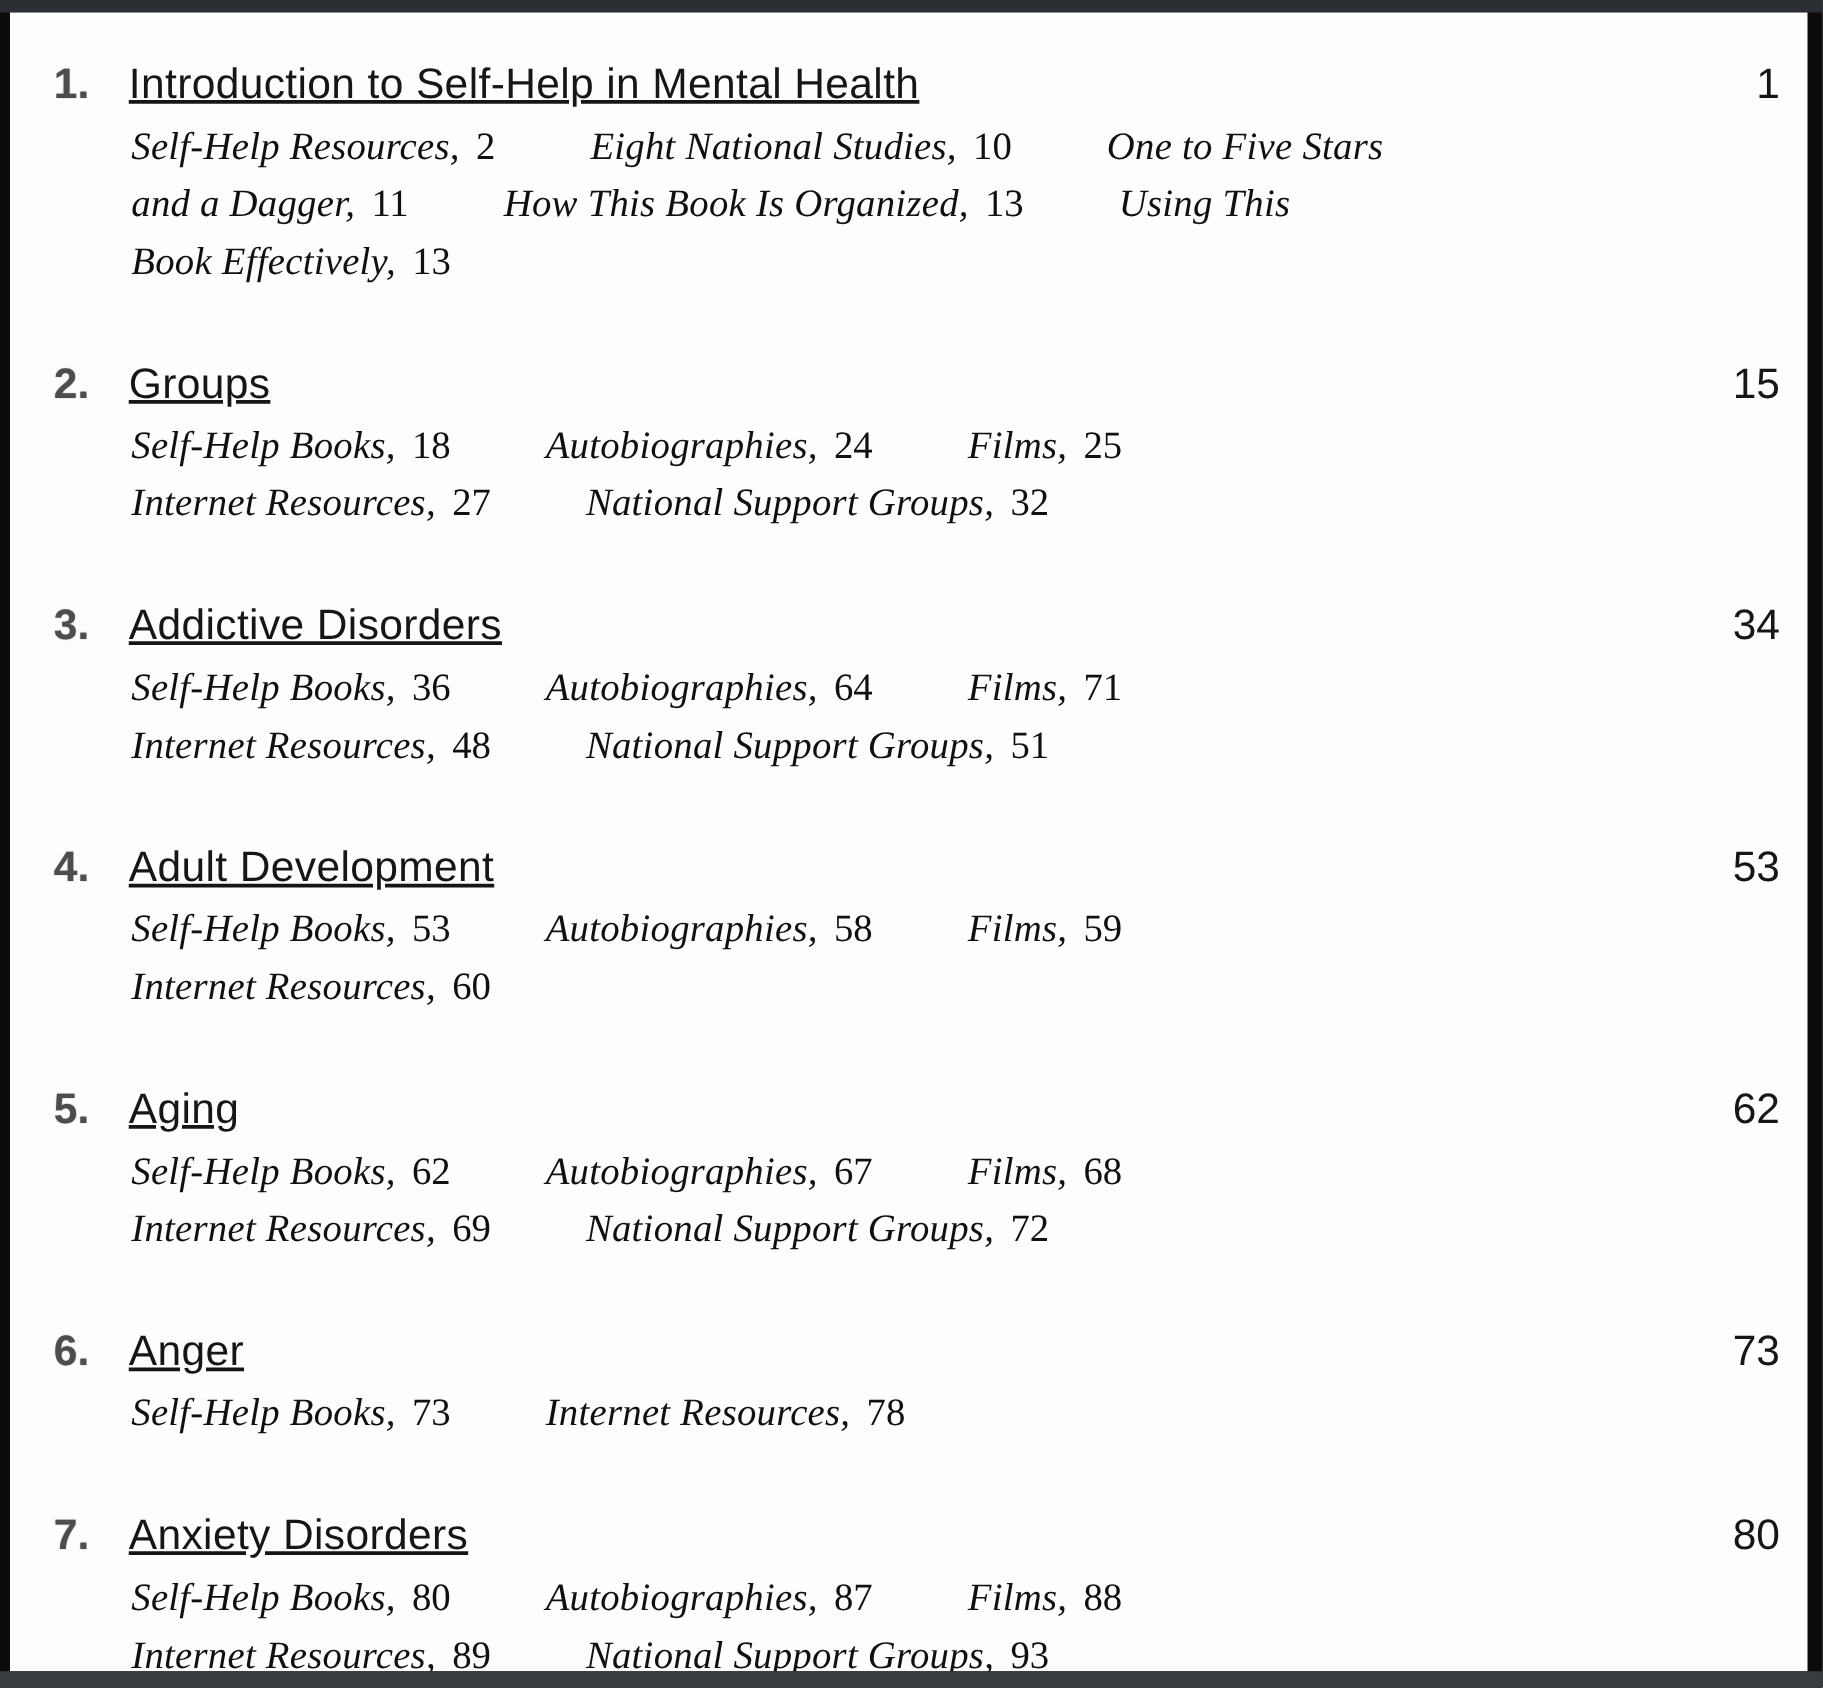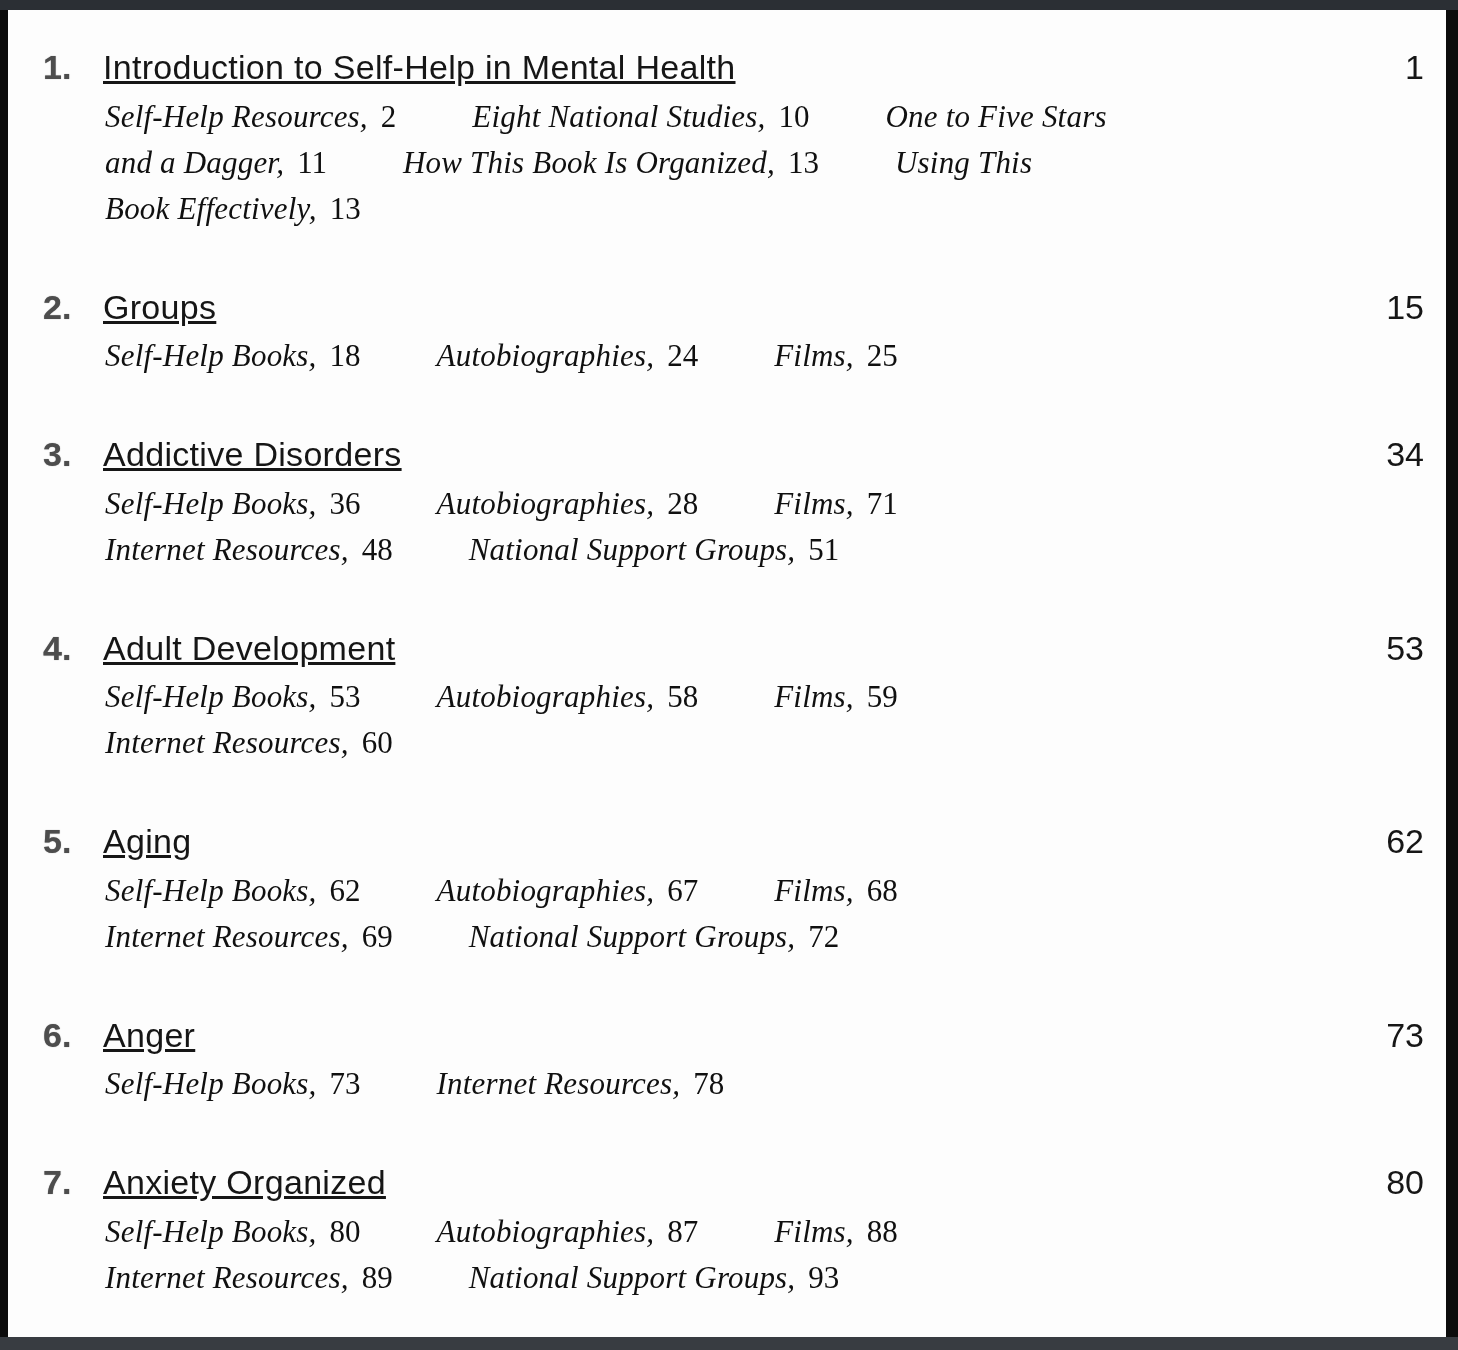--- a/index.html
+++ b/index.html
@@ -118,31 +118,32 @@
   </section>
 
   <section class="chapter">
     <div class="chapter-head">
       <span class="chapter-num">2.</span>
       <span class="chapter-title">Groups</span>
       <span class="chapter-page">15</span>
     </div>
     <div class="sublines">
             <div class="subline"><span class="seg"><span class="seg-label">Self-Help Books,</span><span class="seg-page">18</span></span><span class="seg"><span class="seg-label">Autobiographies,</span><span class="seg-page">24</span></span><span class="seg"><span class="seg-label">Films,</span><span class="seg-page">25</span></span></div>
+            <div class="subline"><span class="seg"><span class="seg-label">Internet Resources,</span><span class="seg-page">27</span></span><span class="seg"><span class="seg-label">National Support Groups,</span><span class="seg-page">32</span></span></div>
           </div>
   </section>
 
   <section class="chapter">
     <div class="chapter-head">
       <span class="chapter-num">3.</span>
       <span class="chapter-title">Addictive Disorders</span>
       <span class="chapter-page">34</span>
     </div>
     <div class="sublines">
-            <div class="subline"><span class="seg"><span class="seg-label">Self-Help Books,</span><span class="seg-page">36</span></span><span class="seg"><span class="seg-label">Autobiographies,</span><span class="seg-page">28</span></span><span class="seg"><span class="seg-label">Films,</span><span class="seg-page">71</span></span></div>
+            <div class="subline"><span class="seg"><span class="seg-label">Self-Help Books,</span><span class="seg-page">36</span></span><span class="seg"><span class="seg-label">Autobiographies,</span><span class="seg-page">64</span></span><span class="seg"><span class="seg-label">Films,</span><span class="seg-page">71</span></span></div>
             <div class="subline"><span class="seg"><span class="seg-label">Internet Resources,</span><span class="seg-page">48</span></span><span class="seg"><span class="seg-label">National Support Groups,</span><span class="seg-page">51</span></span></div>
           </div>
   </section>
 
   <section class="chapter">
     <div class="chapter-head">
       <span class="chapter-num">4.</span>
       <span class="chapter-title">Adult Development</span>
       <span class="chapter-page">53</span>
     </div>
@@ -171,21 +172,21 @@
       <span class="chapter-page">73</span>
     </div>
     <div class="sublines">
             <div class="subline"><span class="seg"><span class="seg-label">Self-Help Books,</span><span class="seg-page">73</span></span><span class="seg"><span class="seg-label">Internet Resources,</span><span class="seg-page">78</span></span></div>
           </div>
   </section>
 
   <section class="chapter">
     <div class="chapter-head">
       <span class="chapter-num">7.</span>
-      <span class="chapter-title">Anxiety Organized</span>
+      <span class="chapter-title">Anxiety Disorders</span>
       <span class="chapter-page">80</span>
     </div>
     <div class="sublines">
             <div class="subline"><span class="seg"><span class="seg-label">Self-Help Books,</span><span class="seg-page">80</span></span><span class="seg"><span class="seg-label">Autobiographies,</span><span class="seg-page">87</span></span><span class="seg"><span class="seg-label">Films,</span><span class="seg-page">88</span></span></div>
             <div class="subline"><span class="seg"><span class="seg-label">Internet Resources,</span><span class="seg-page">89</span></span><span class="seg"><span class="seg-label">National Support Groups,</span><span class="seg-page">93</span></span></div>
           </div>
   </section>
 </div>
   </main>
   <div class="chrome-bottom"></div>

